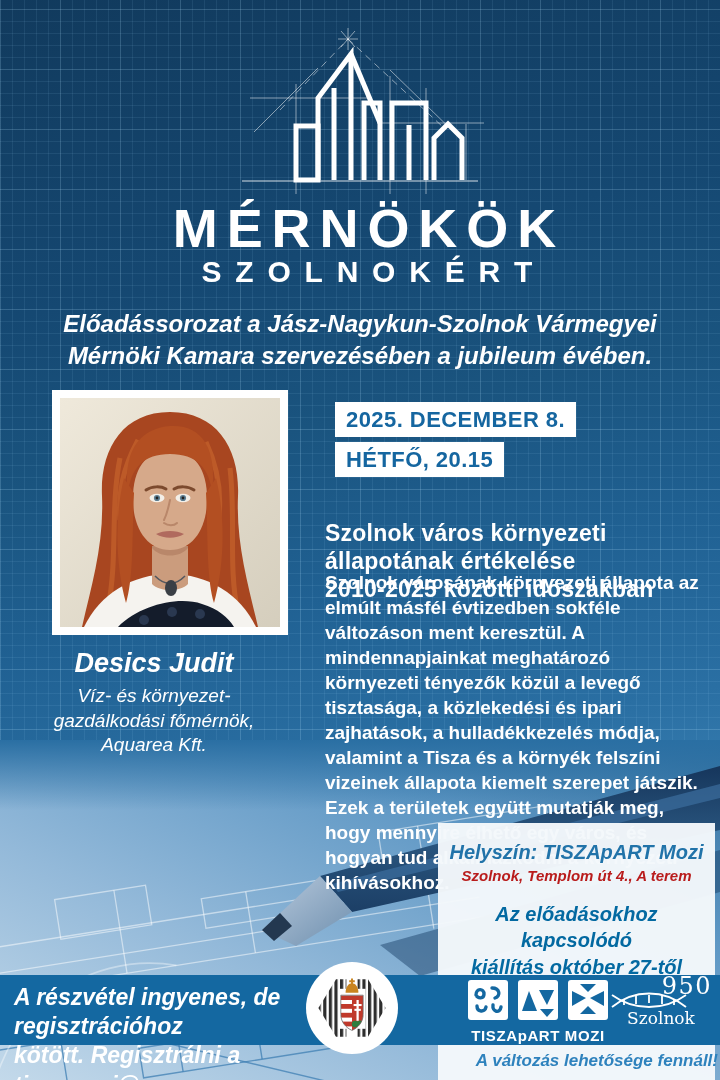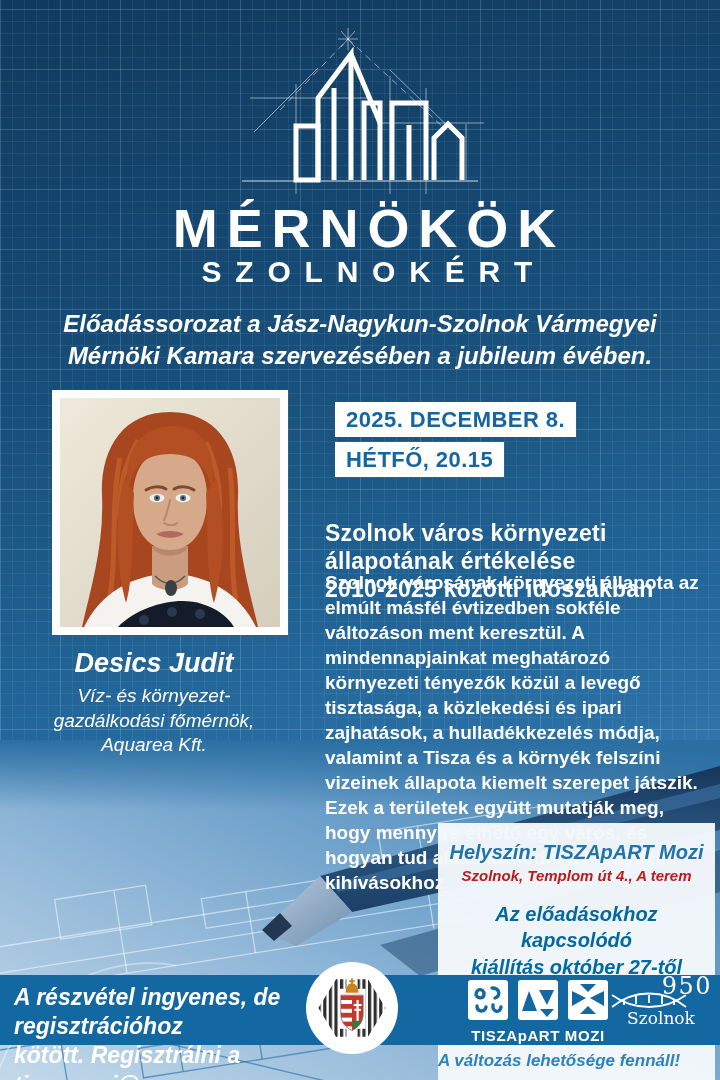--- a/index.html
+++ b/index.html
@@ -53,21 +53,21 @@
   .reg-note{left:14px;top:983px;width:300px;font-size:23px;font-style:italic;font-weight:700;
     line-height:1.27;white-space:pre-line;z-index:7;}
   .crest-badge{left:306px;top:962px;width:92px;height:92px;background:#fff;border-radius:50%;z-index:8;
     display:flex;align-items:center;justify-content:center;}
   .tiszapart{left:468px;top:980px;width:140px;z-index:7;text-align:center;}
   .tiszapart-label{margin-top:3px;font-size:15px;font-weight:700;letter-spacing:0.04em;}
   .szolnok950{left:610px;top:974px;width:102px;height:66px;z-index:7;font-family:"DejaVu Serif",serif;}
   .szolnok-num{position:absolute;right:0;top:-2px;font-size:24px;letter-spacing:0.06em;}
   .szolnok-bridge{position:absolute;left:0;top:13px;}
   .szolnok-name{position:absolute;left:0;top:34px;width:102px;text-align:center;font-size:17px;}
-  .slogan{left:438px;right:16px;top:1051px;text-align:left;font-size:17px;font-weight:700;
+  .slogan{left:438px;right:2px;top:1051px;text-align:right;font-size:17px;font-weight:700;
     font-style:italic;color:#2e82bd;z-index:7;}
 </style>
 </head>
 <body>
 
 <div class="poster">
 
   <div class="abs bg-grid"></div>
 
   <svg class="abs photo-strip" width="720" height="340" viewBox="0 0 720 340">

